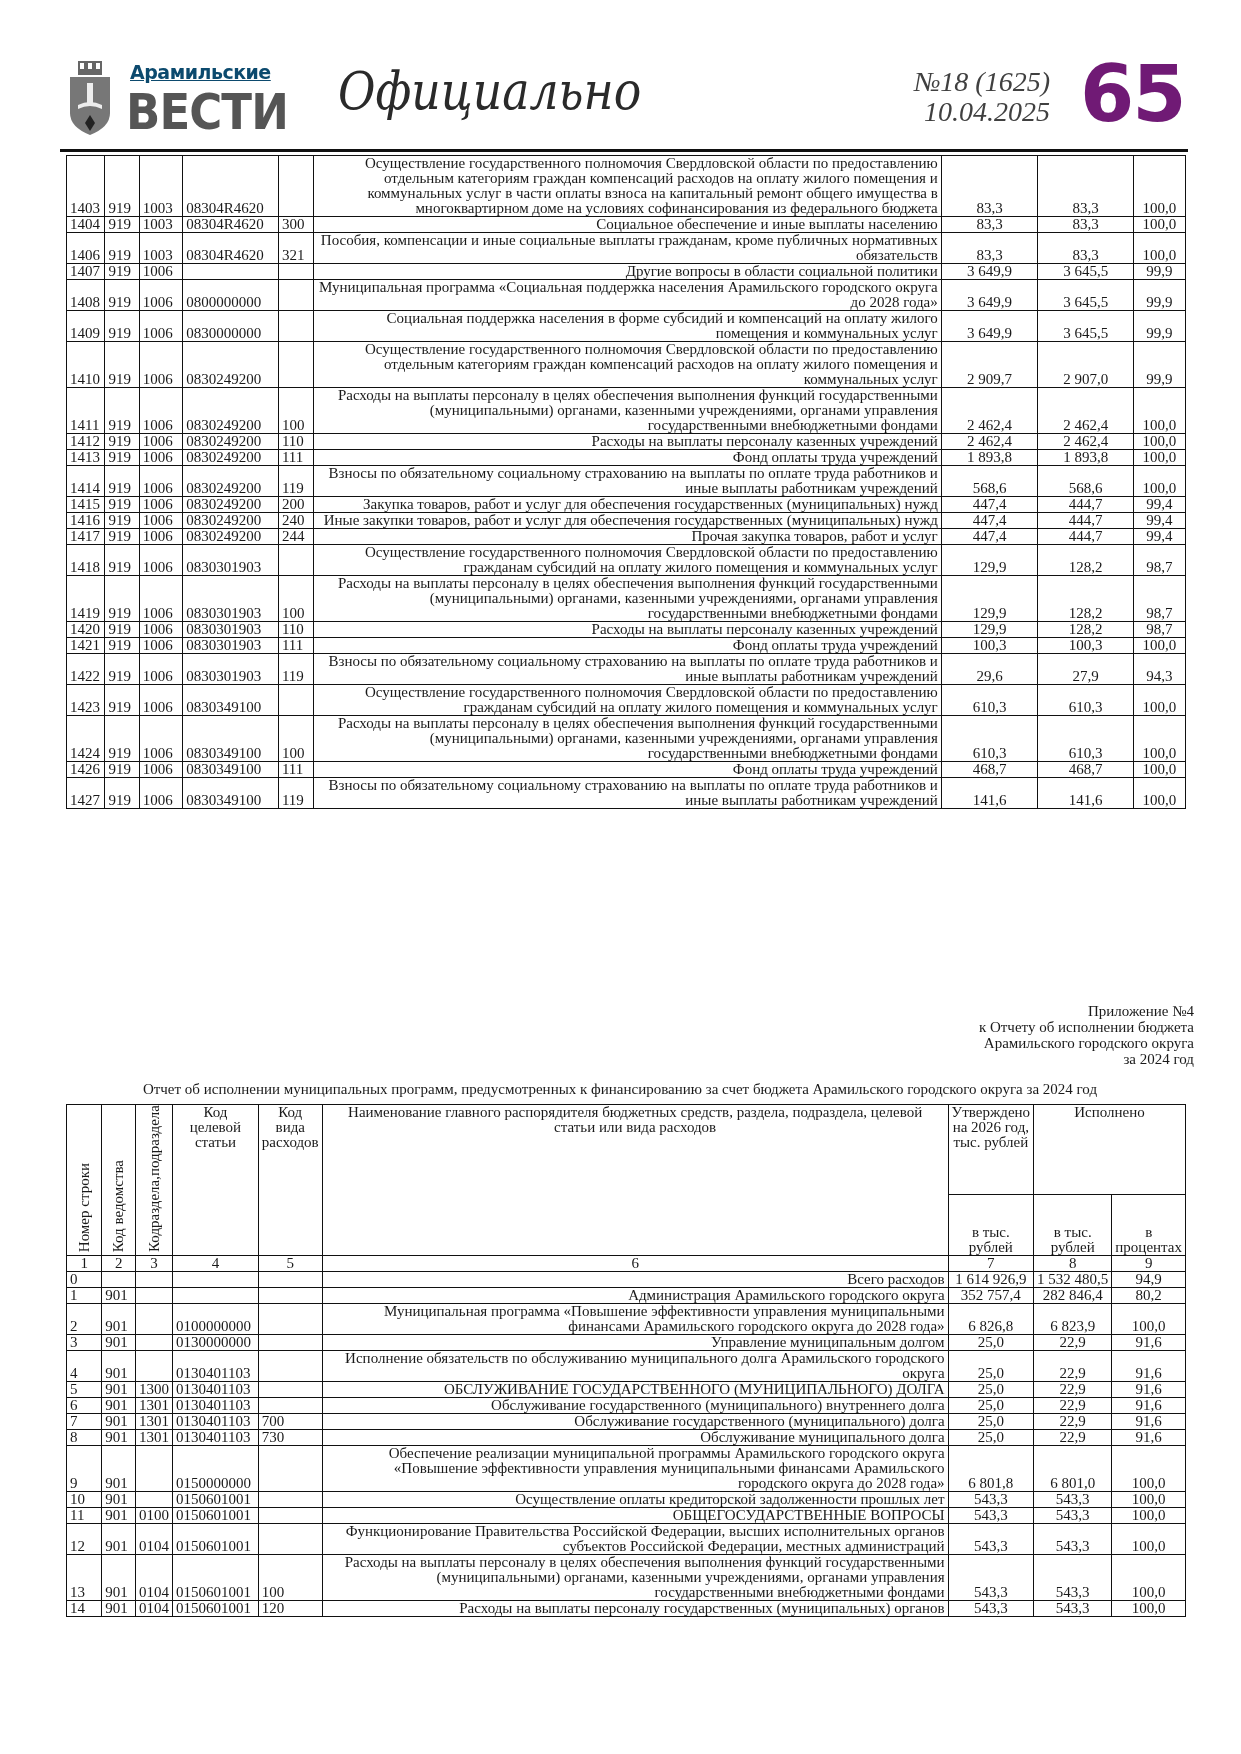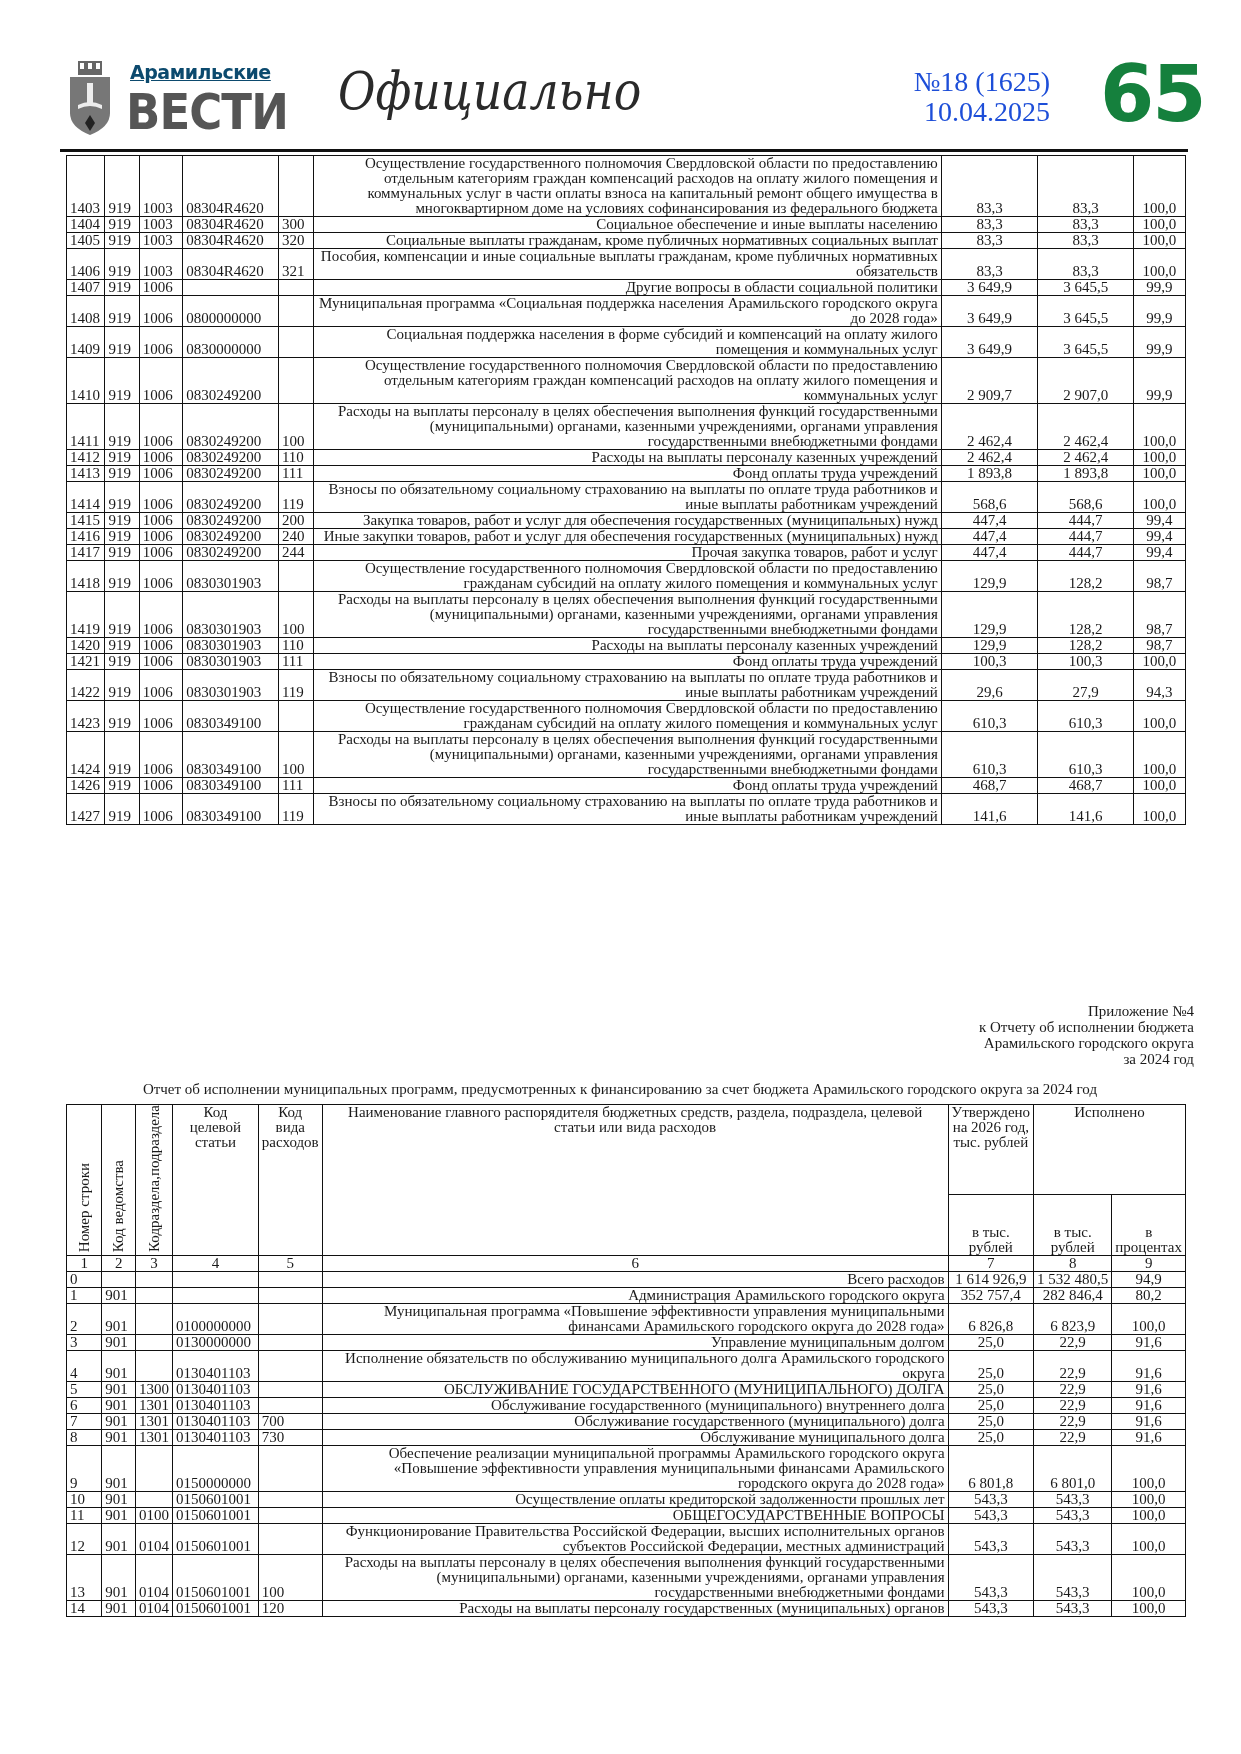--- a/index.html
+++ b/index.html
@@ -7,23 +7,23 @@
          font-family: "Liberation Serif", "DejaVu Serif", serif; color: #1a1a1a; }
   .masthead { position: absolute; left: 60px; top: 55px; width: 1130px; height: 90px; }
   .logo-emblem { position: absolute; left: 8px; top: 6px; width: 44px; height: 74px; }
   .logo-top { position: absolute; left: 70px; top: 6px; font-family: "DejaVu Sans", sans-serif;
               font-size: 19px; font-weight: bold; color: #0c4a6e; letter-spacing: -0.5px; text-decoration: underline; }
   .logo-main { position: absolute; left: 66px; top: 28px; font-family: "DejaVu Sans", sans-serif;
                font-size: 50px; font-weight: bold; color: #555; letter-spacing: -1px; transform: scaleX(0.9); transform-origin: left; }
   .section-title { position: absolute; left: 278px; top: 6px; font-family: "DejaVu Serif", serif;
                    font-style: italic; font-size: 52px; color: #2a2a2a; transform: scaleX(0.88); transform-origin: left; }
   .issue { position: absolute; left: 830px; top: 12px; text-align: right; width: 160px;
-           font-family: "Liberation Serif", serif; font-size: 28px; line-height: 30px; color: #1d4ed8; }
+           font-family: "Liberation Serif", serif; font-size: 28px; line-height: 30px; color: #404040; font-style: italic; }
   .page-num { position: absolute; left: 1020px; top: -6px; font-family: "DejaVu Sans", sans-serif;
-              font-weight: bold; font-size: 78px; color: #15803d; letter-spacing: -2px; margin-left: 20px; }
+              font-weight: bold; font-size: 78px; color: #701a75; letter-spacing: -2px; }
   .rule { position: absolute; left: 60px; top: 149px; width: 1128px; height: 3px; background: #111; }
 
   table.tbl { position: absolute; border-collapse: collapse; font-size: 15px; line-height: 15px;
               font-family: "Liberation Serif", serif; }
   table.tbl td { border: 1px solid #111; padding: 0 3px; vertical-align: bottom; }
   table.tbl td.n { text-align: left; white-space: nowrap; }
   table.tbl td.t { text-align: right; }
   table.tbl td.v { text-align: center; white-space: nowrap; }
   #t1 { left: 66px; top: 155px; width: 1120px; }
 
@@ -82,31 +82,20 @@
         <td class="v">83,3</td>
         <td class="v">100,0</td>
       </tr>
       <tr>
         <td class="n">1404</td>
         <td class="n">919</td>
         <td class="n">1003</td>
         <td class="n">08304R4620</td>
         <td class="n">300</td>
         <td class="t">Социальное обеспечение и иные выплаты населению</td>
-        <td class="v">83,3</td>
-        <td class="v">83,3</td>
-        <td class="v">100,0</td>
-      </tr>
-      <tr>
-        <td class="n">1405</td>
-        <td class="n">919</td>
-        <td class="n">1003</td>
-        <td class="n">08304R4620</td>
-        <td class="n">320</td>
-        <td class="t">Социальные выплаты гражданам, кроме публичных нормативных социальных выплат</td>
         <td class="v">83,3</td>
         <td class="v">83,3</td>
         <td class="v">100,0</td>
       </tr>
       <tr>
         <td class="n">1406</td>
         <td class="n">919</td>
         <td class="n">1003</td>
         <td class="n">08304R4620</td>
         <td class="n">321</td>

